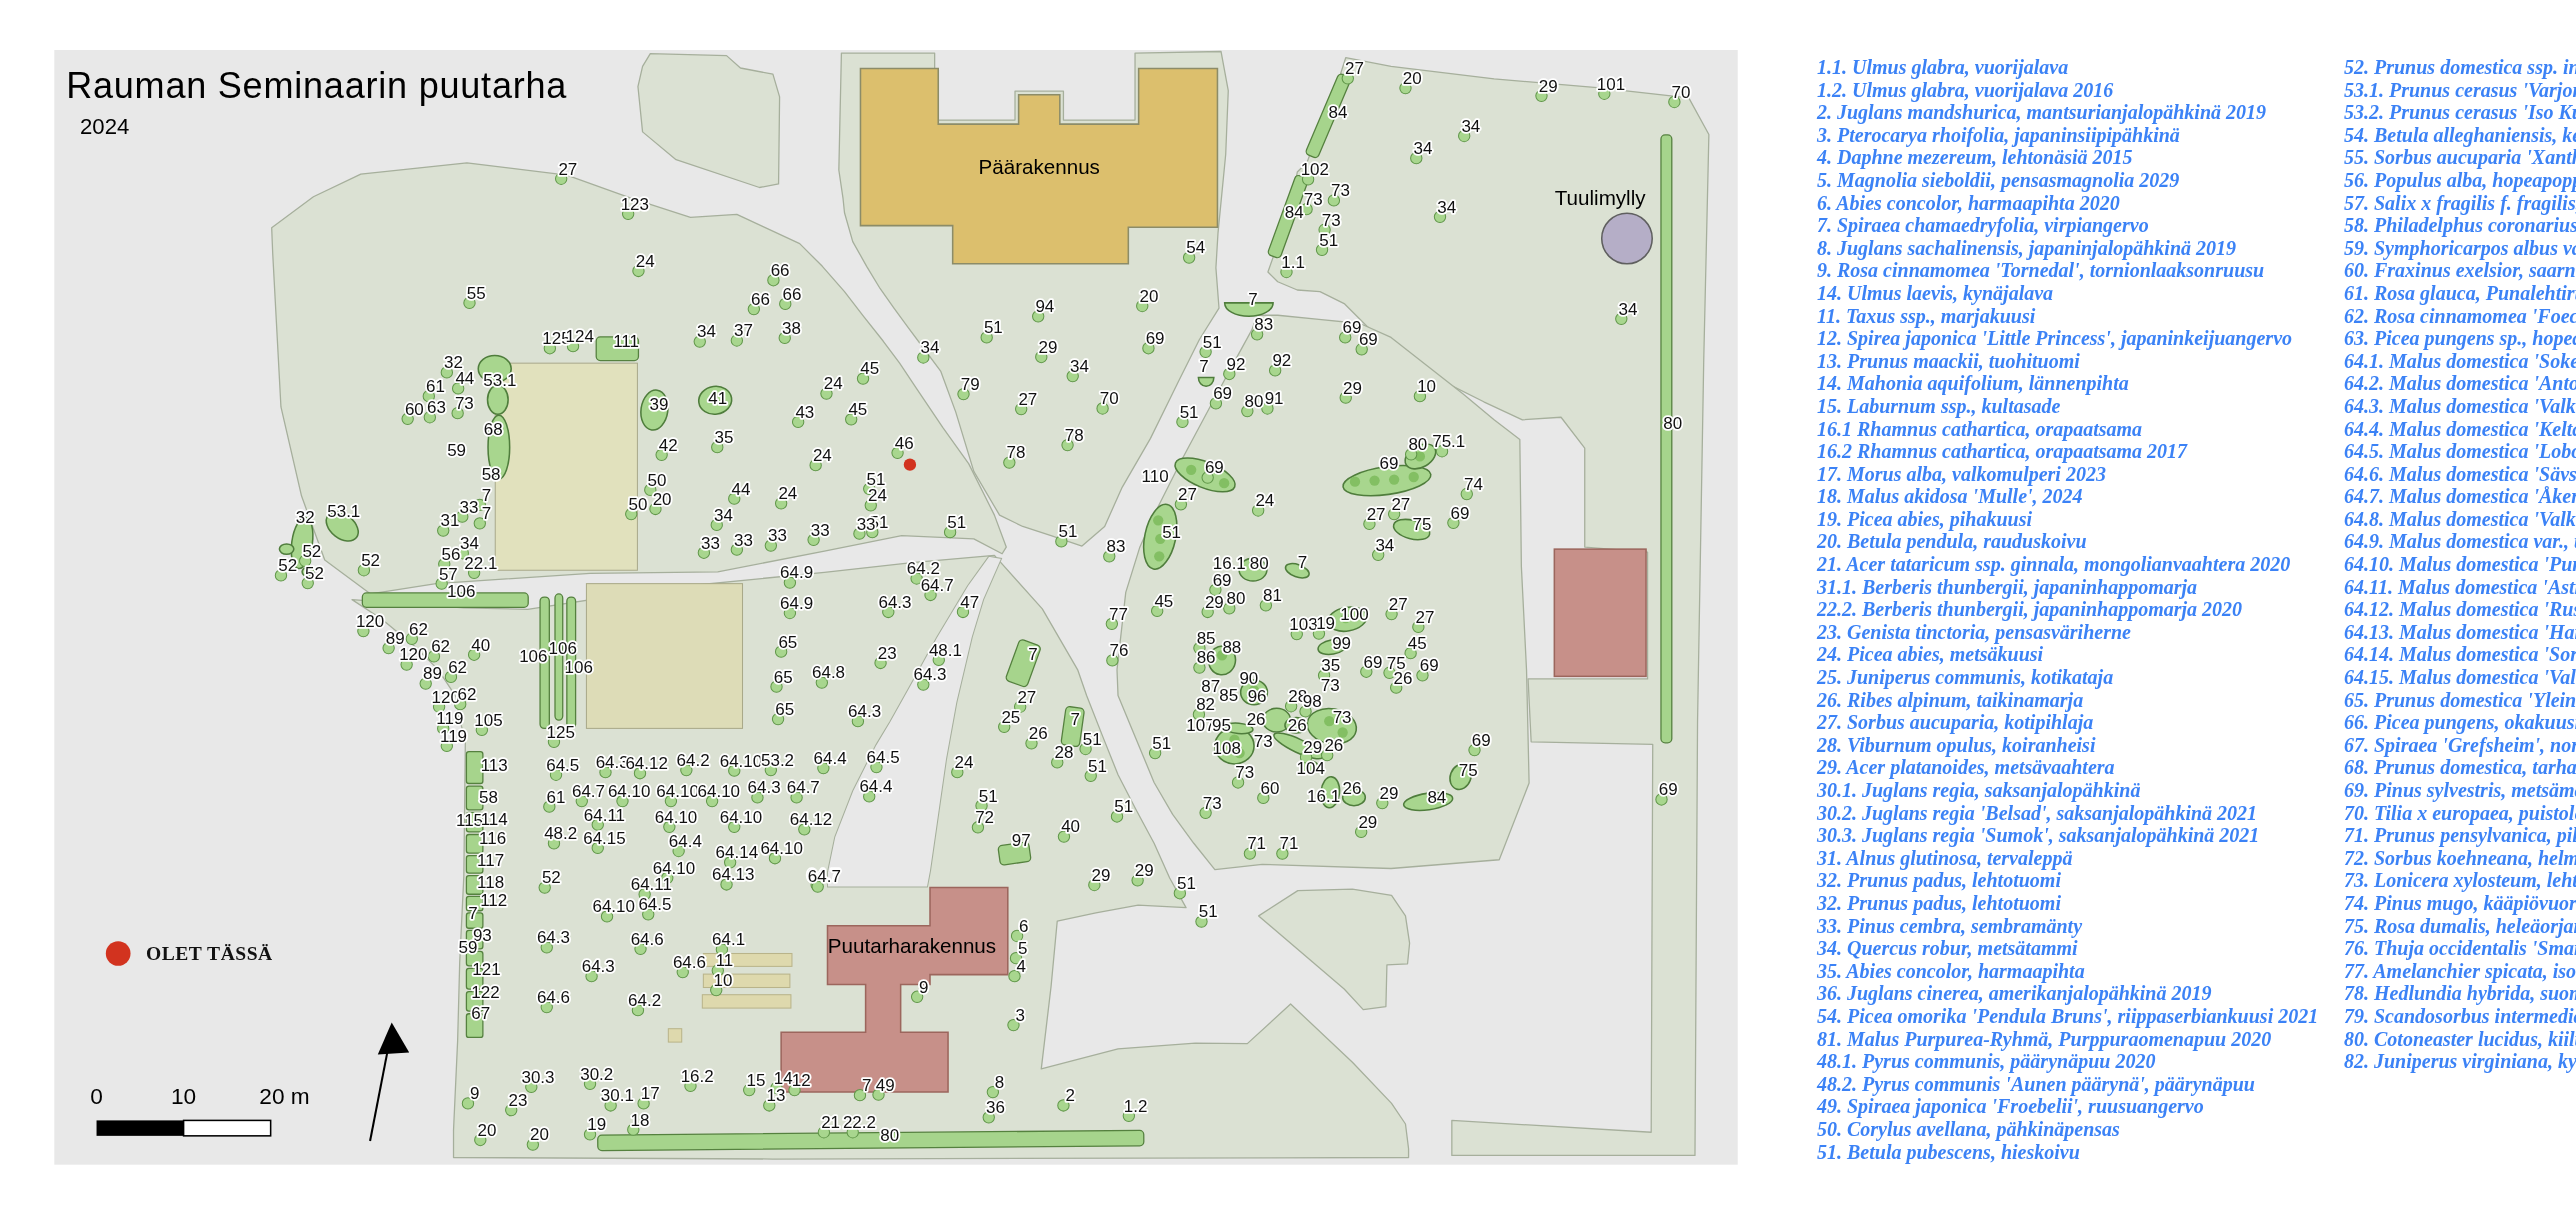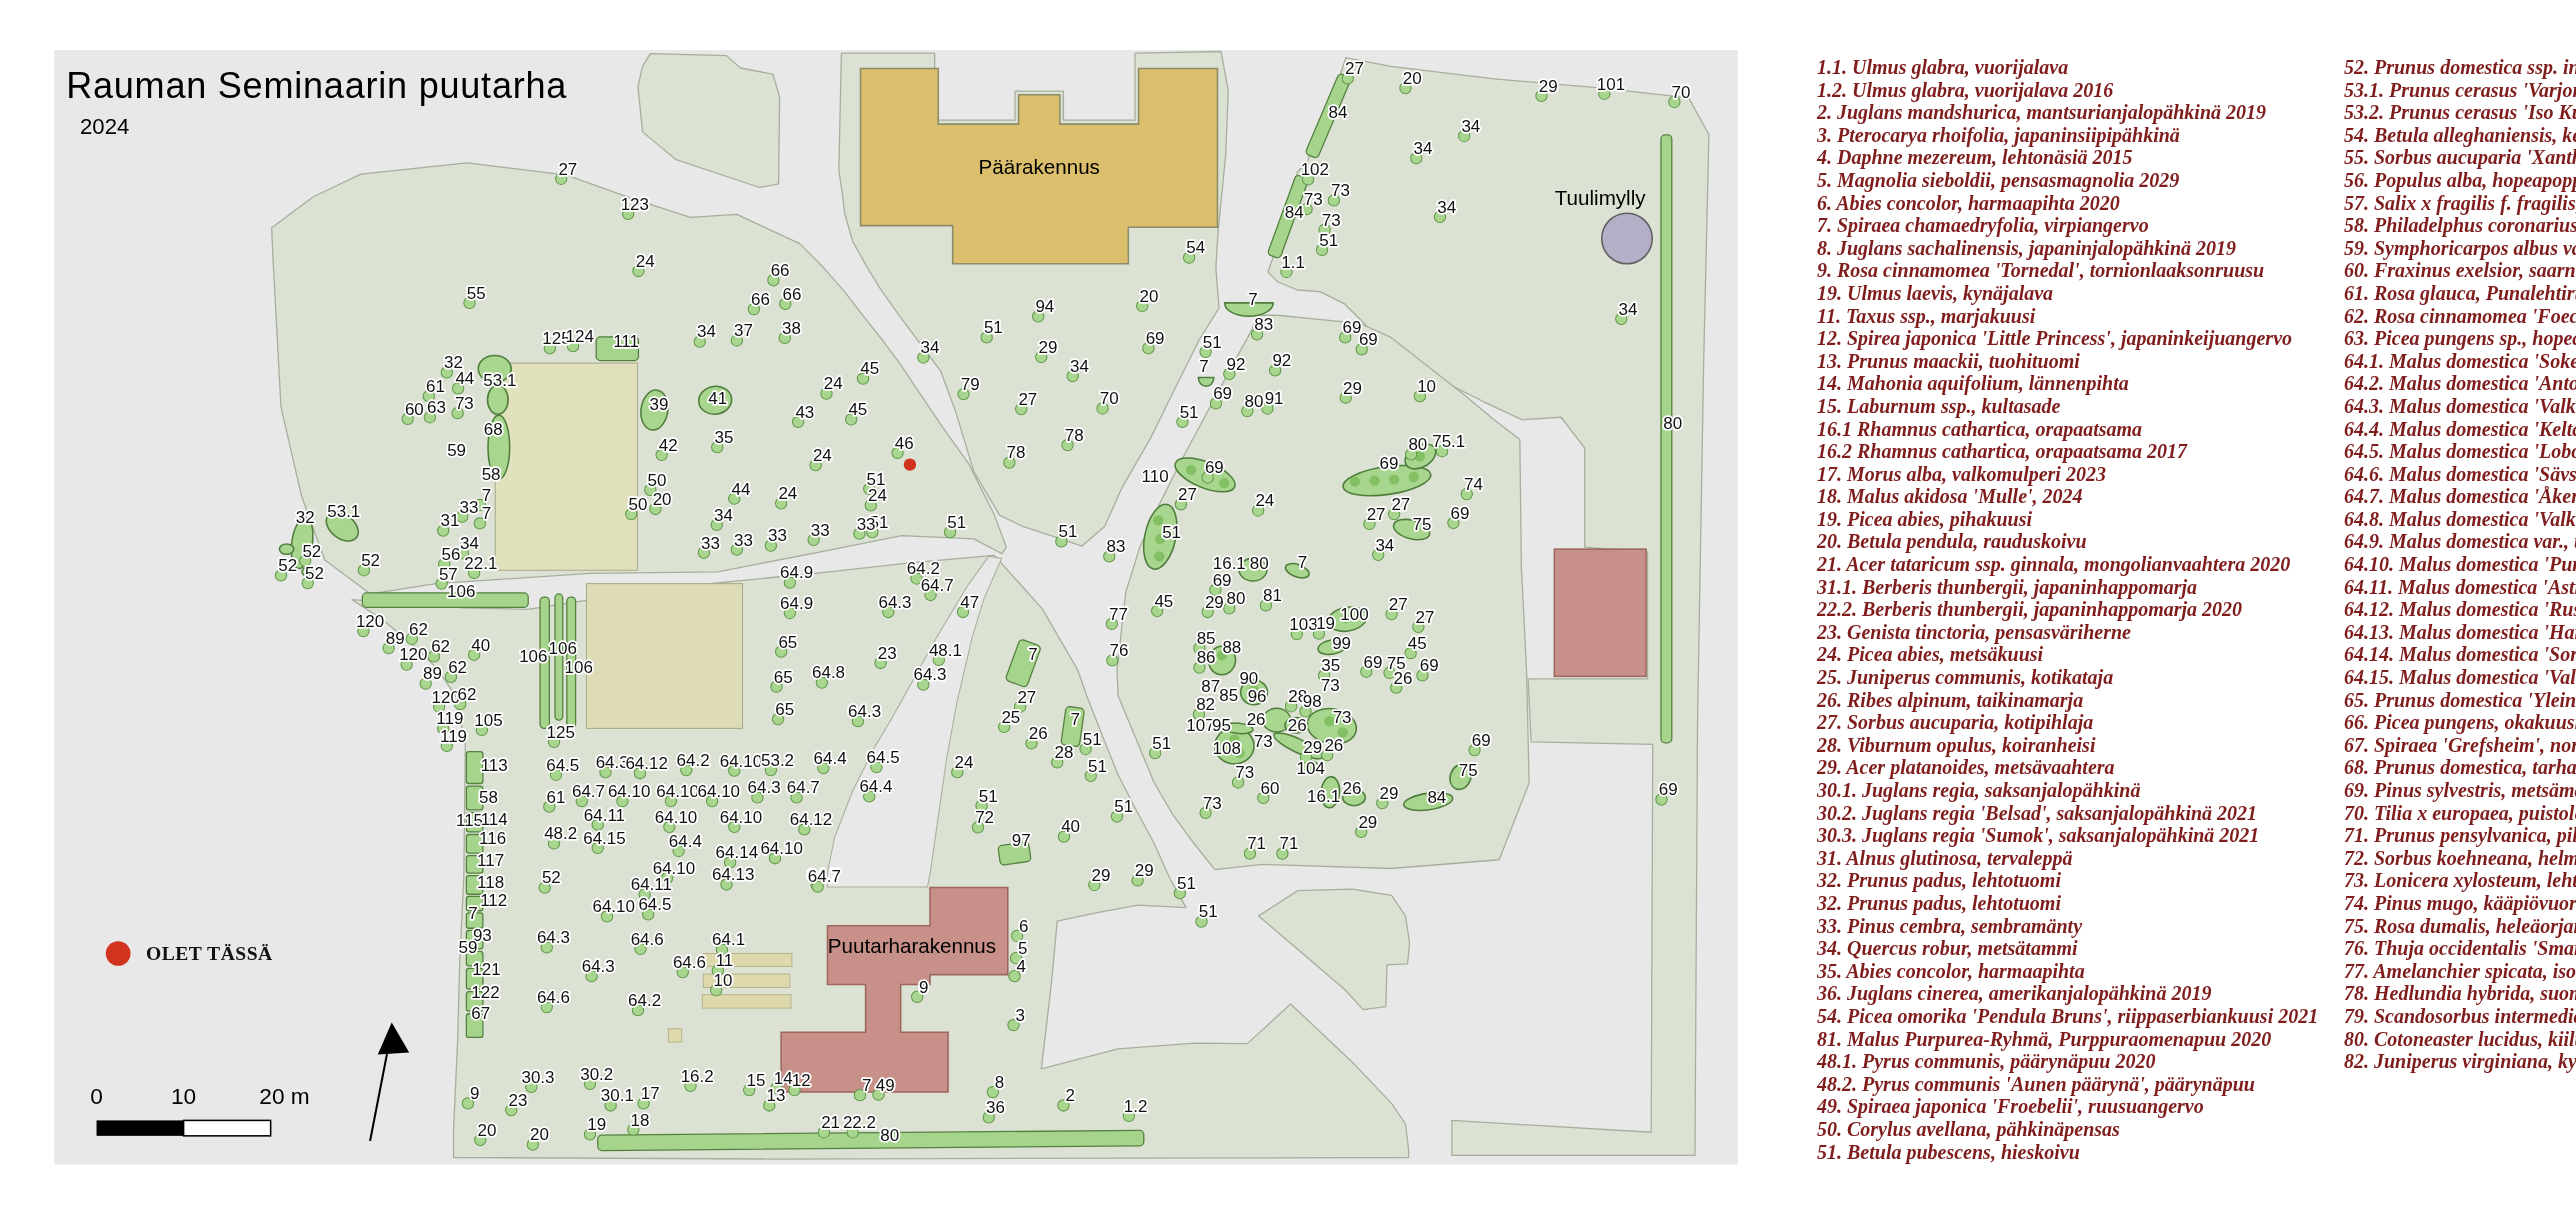--- a/index.html
+++ b/index.html
@@ -1,17 +1,17 @@
 <!DOCTYPE html>
 <html style="font-size:8.2px"><head><meta charset="utf-8">
 <style>
 html,body{margin:0;padding:0;background:#fff;width:3596px;height:1226px;overflow:hidden}
 #page{position:relative;width:3596px;height:1226px;background:#fff}
 #map{position:absolute;left:0;top:0}
-.col{position:absolute;top:56px;font-family:"Liberation Serif",serif;font-weight:bold;font-size:20px;line-height:22.6px;color:#7f1d1d;white-space:nowrap}
+.col{position:absolute;top:56px;font-family:"Liberation Serif",serif;font-weight:bold;font-size:20px;line-height:22.6px;color:#3b82f6;white-space:nowrap}
 .ln{height:22.6px}
 </style></head>
 <body>
 <div id="page">
 
 <div id="map">
 <svg xmlns="http://www.w3.org/2000/svg" width="3596" height="1226" viewBox="0 0 6980 2380">
 <rect width="6980" height="2380" fill="#ffffff"></rect>
 
 <rect x="105" y="97" width="3268" height="2164" fill="#e8e8e8"></rect>
@@ -753,21 +753,21 @@
 <div class="ln"><i>1.1. Ulmus glabra, vuorijalava</i></div>
 <div class="ln"><i>1.2. Ulmus glabra, vuorijalava 2016</i></div>
 <div class="ln"><i>2. Juglans mandshurica, mantsurianjalopähkinä 2019</i></div>
 <div class="ln"><i>3. Pterocarya rhoifolia, japaninsiipipähkinä</i></div>
 <div class="ln"><i>4. Daphne mezereum, lehtonäsiä 2015</i></div>
 <div class="ln"><i>5. Magnolia sieboldii, pensasmagnolia 2029</i></div>
 <div class="ln"><i>6. Abies concolor, harmaapihta 2020</i></div>
 <div class="ln"><i>7. Spiraea chamaedryfolia, virpiangervo</i></div>
 <div class="ln"><i>8. Juglans sachalinensis, japaninjalopähkinä 2019</i></div>
 <div class="ln"><i>9. Rosa cinnamomea 'Tornedal', tornionlaaksonruusu</i></div>
-<div class="ln"><i>19. Ulmus laevis, kynäjalava</i></div>
+<div class="ln"><i>14. Ulmus laevis, kynäjalava</i></div>
 <div class="ln"><i>11. Taxus ssp., marjakuusi</i></div>
 <div class="ln"><i>12. Spirea japonica 'Little Princess', japaninkeijuangervo</i></div>
 <div class="ln"><i>13. Prunus maackii, tuohituomi</i></div>
 <div class="ln"><i>14. Mahonia aquifolium, lännenpihta</i></div>
 <div class="ln"><i>15. Laburnum ssp., kultasade</i></div>
 <div class="ln"><i>16.1 Rhamnus cathartica, orapaatsama</i></div>
 <div class="ln"><i>16.2 Rhamnus cathartica, orapaatsama 2017</i></div>
 <div class="ln"><i>17. Morus alba, valkomulperi 2023</i></div>
 <div class="ln"><i>18. Malus akidosa 'Mulle', 2024</i></div>
 <div class="ln"><i>19. Picea abies, pihakuusi</i></div>

